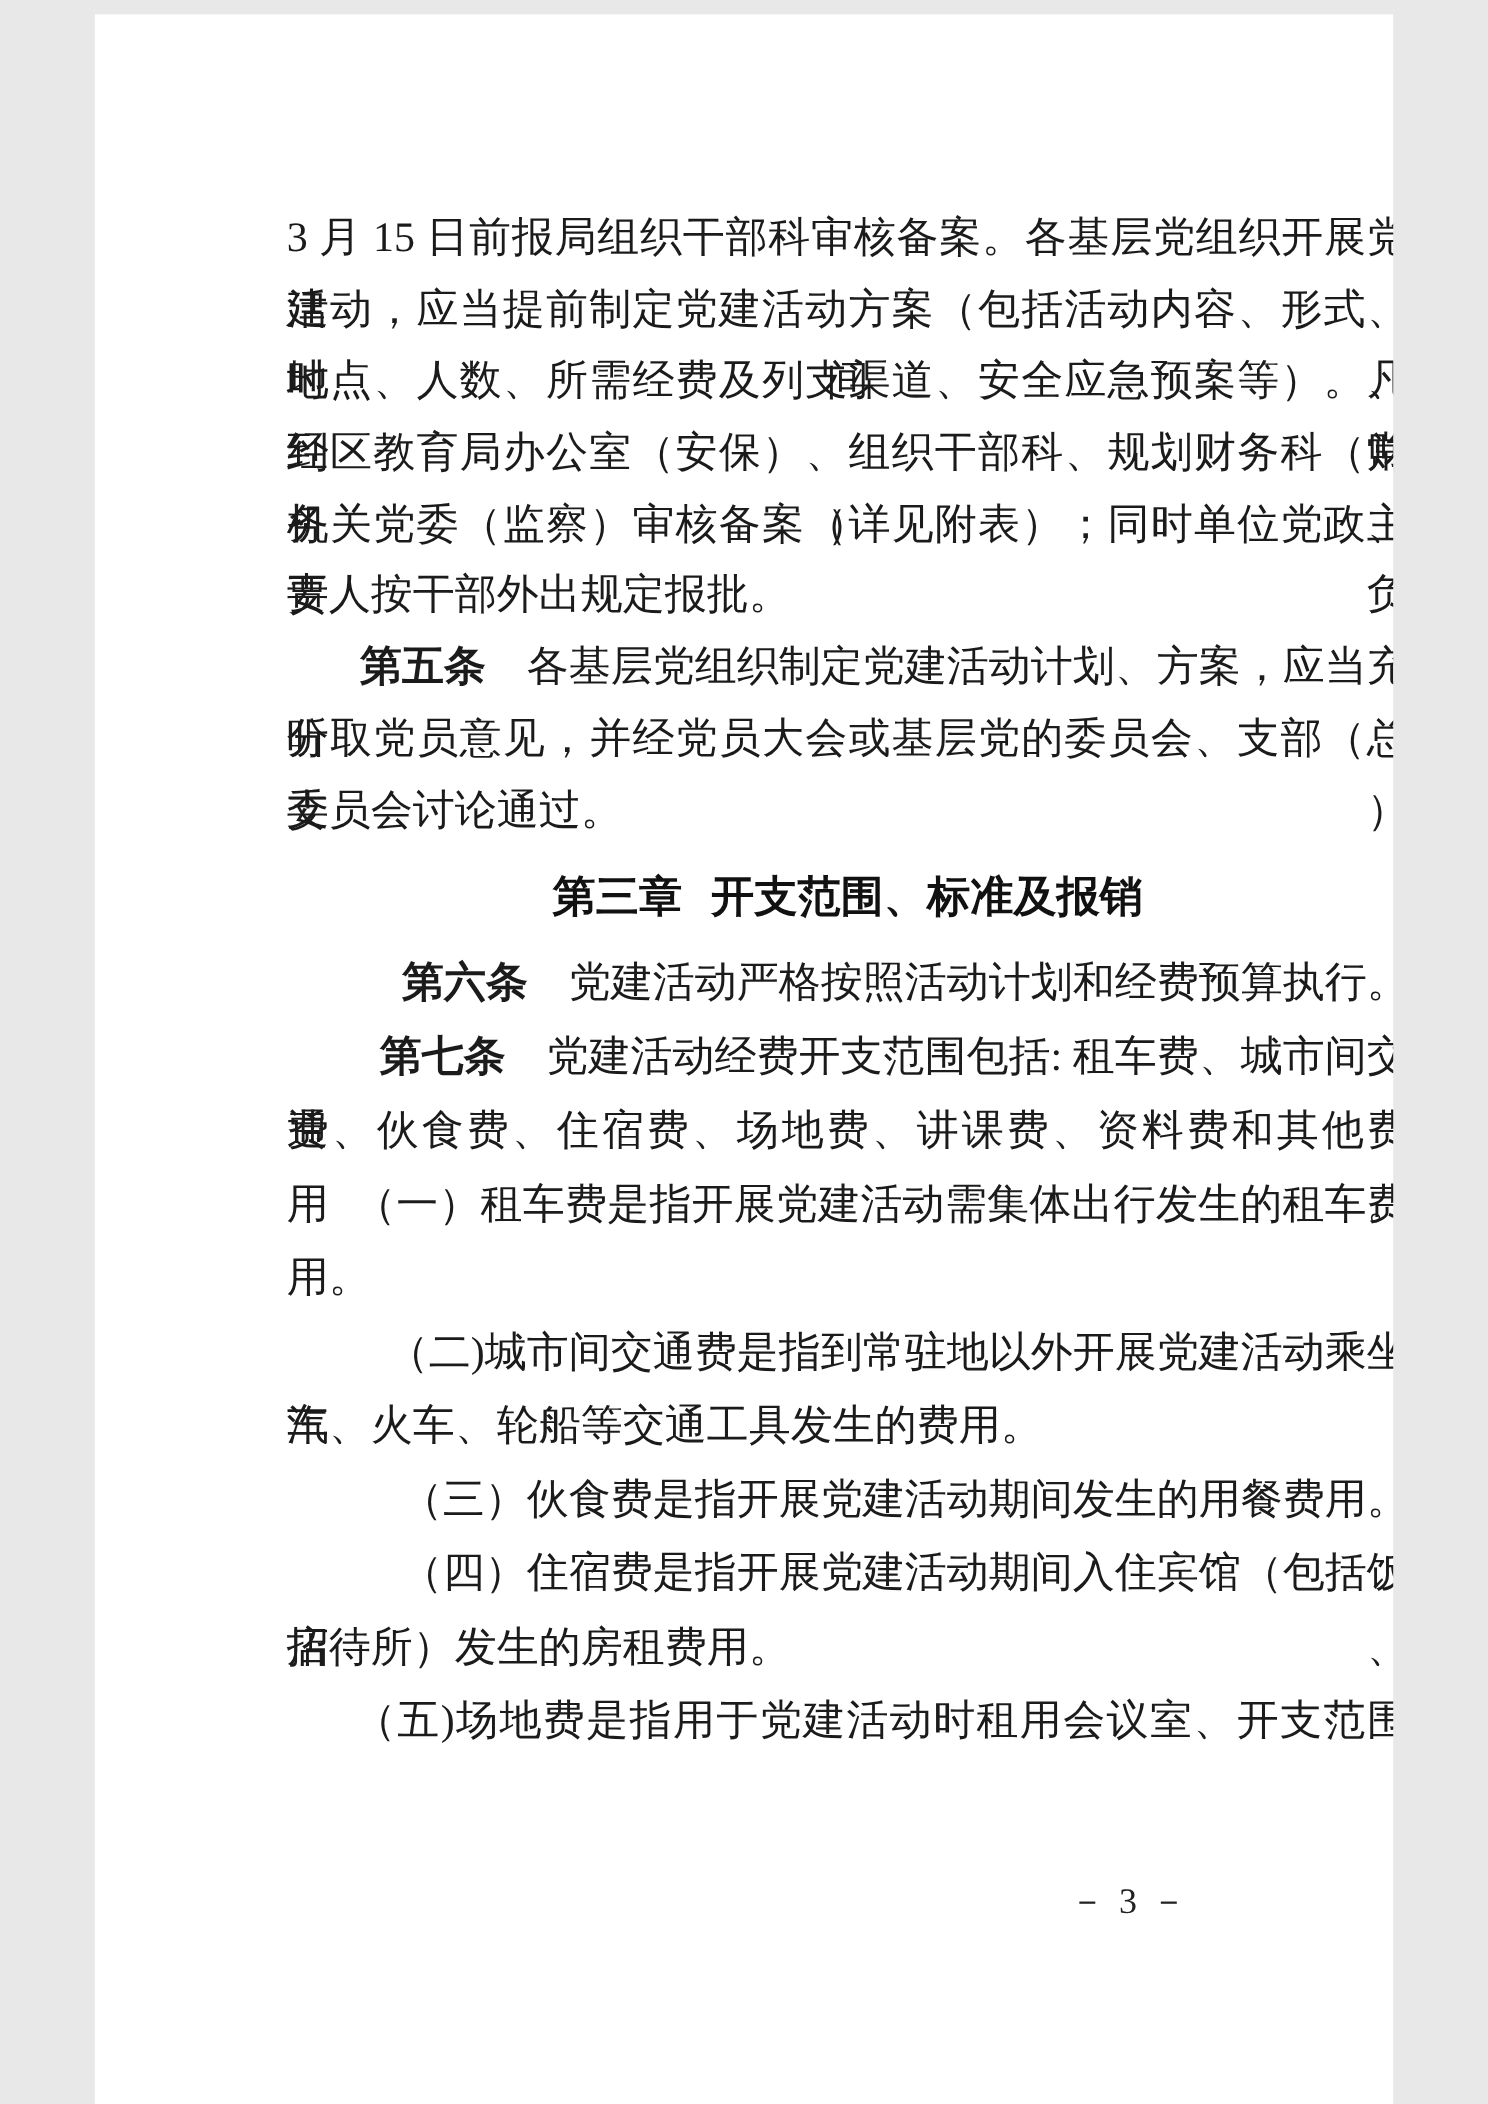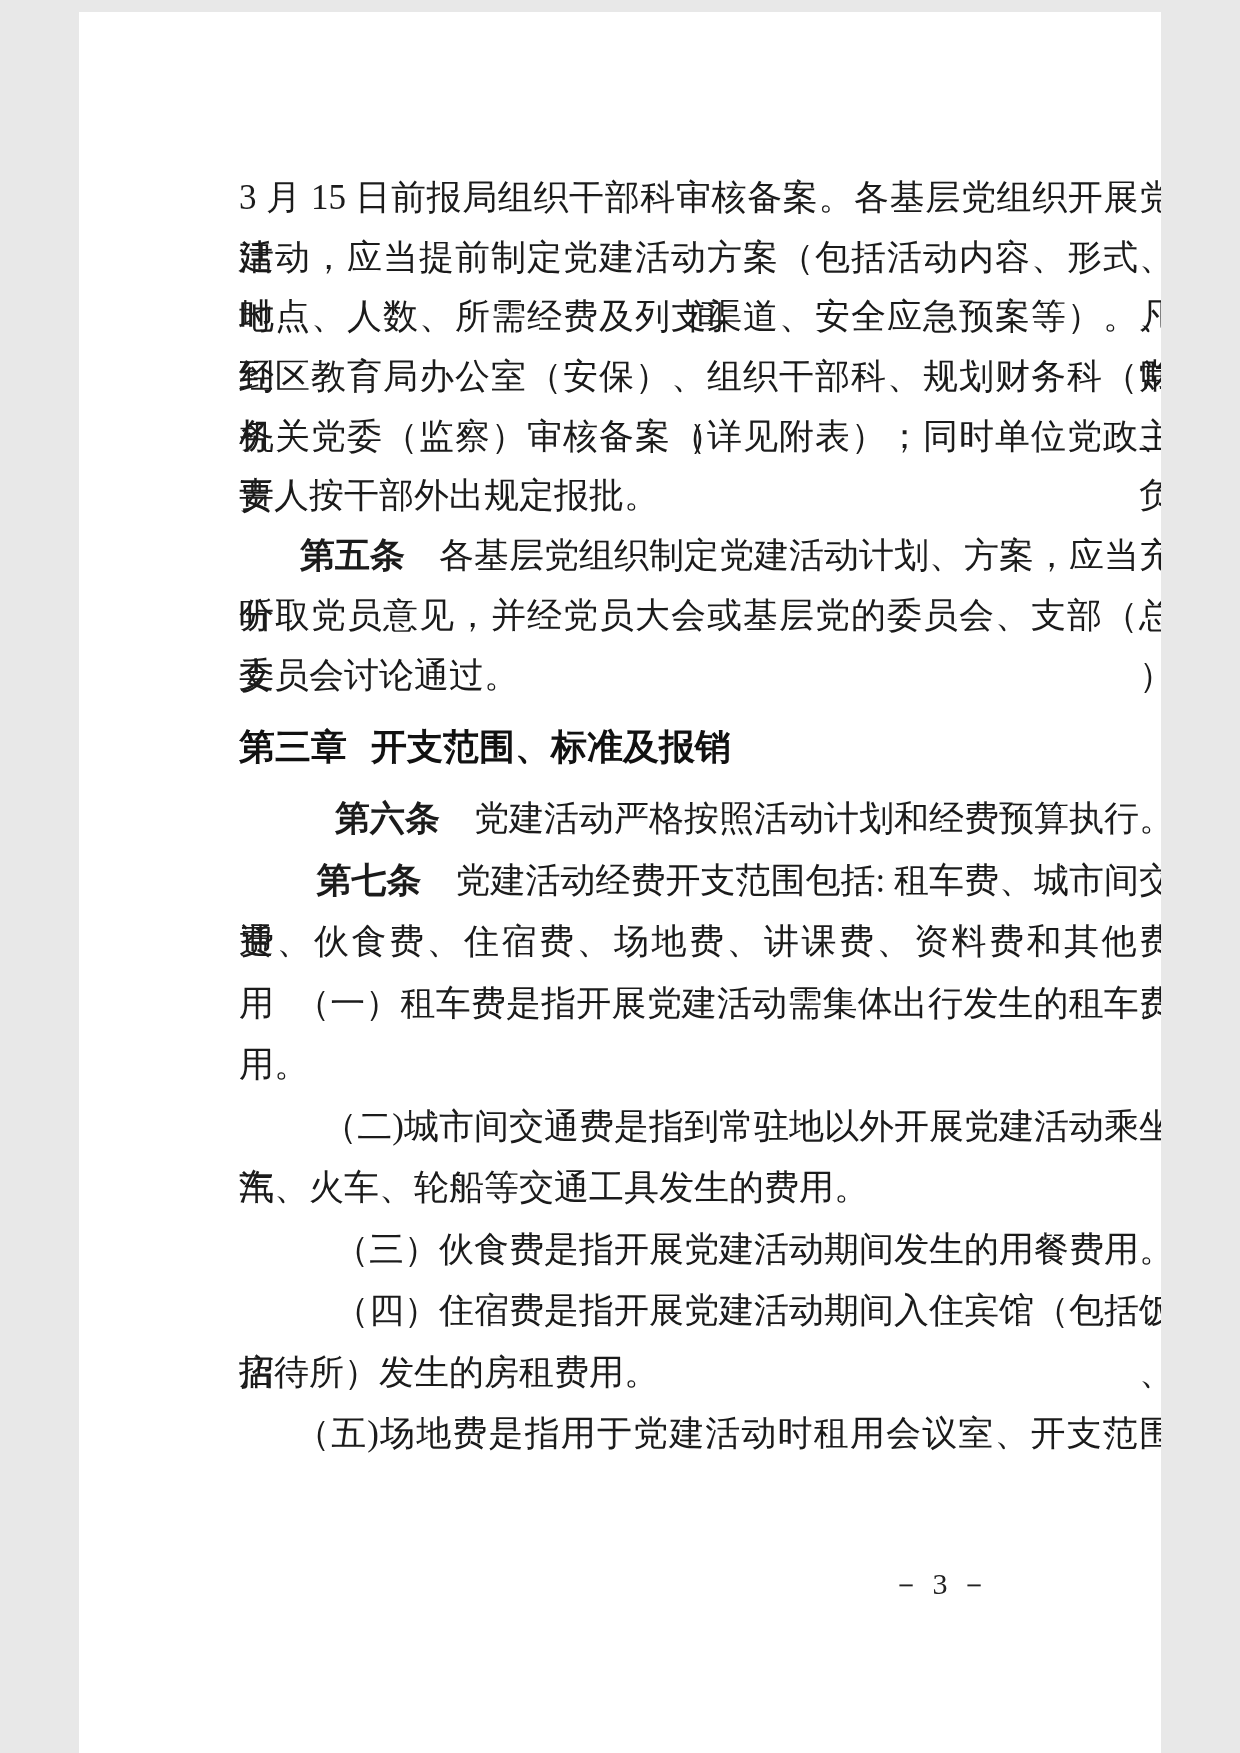--- a/index.html
+++ b/index.html
@@ -47,21 +47,21 @@
     text-align: right;
   }
   .bold-prefix {
     font-weight: bold;
     margin-right: 34px;
   }
   .chapter-heading {
     margin-top: 12px;
     height: 60px;
     line-height: 60px;
-    text-align: left;
+    text-align: center;
     font-family: "Liberation Sans", "DejaVu Sans", sans-serif;
     font-weight: bold;
     font-size: 36px;
     color: #111111;
   }
   .chapter-heading .chapter-no {
     margin-right: 24px;
   }
   .sec2 {
     margin-top: 11px;

